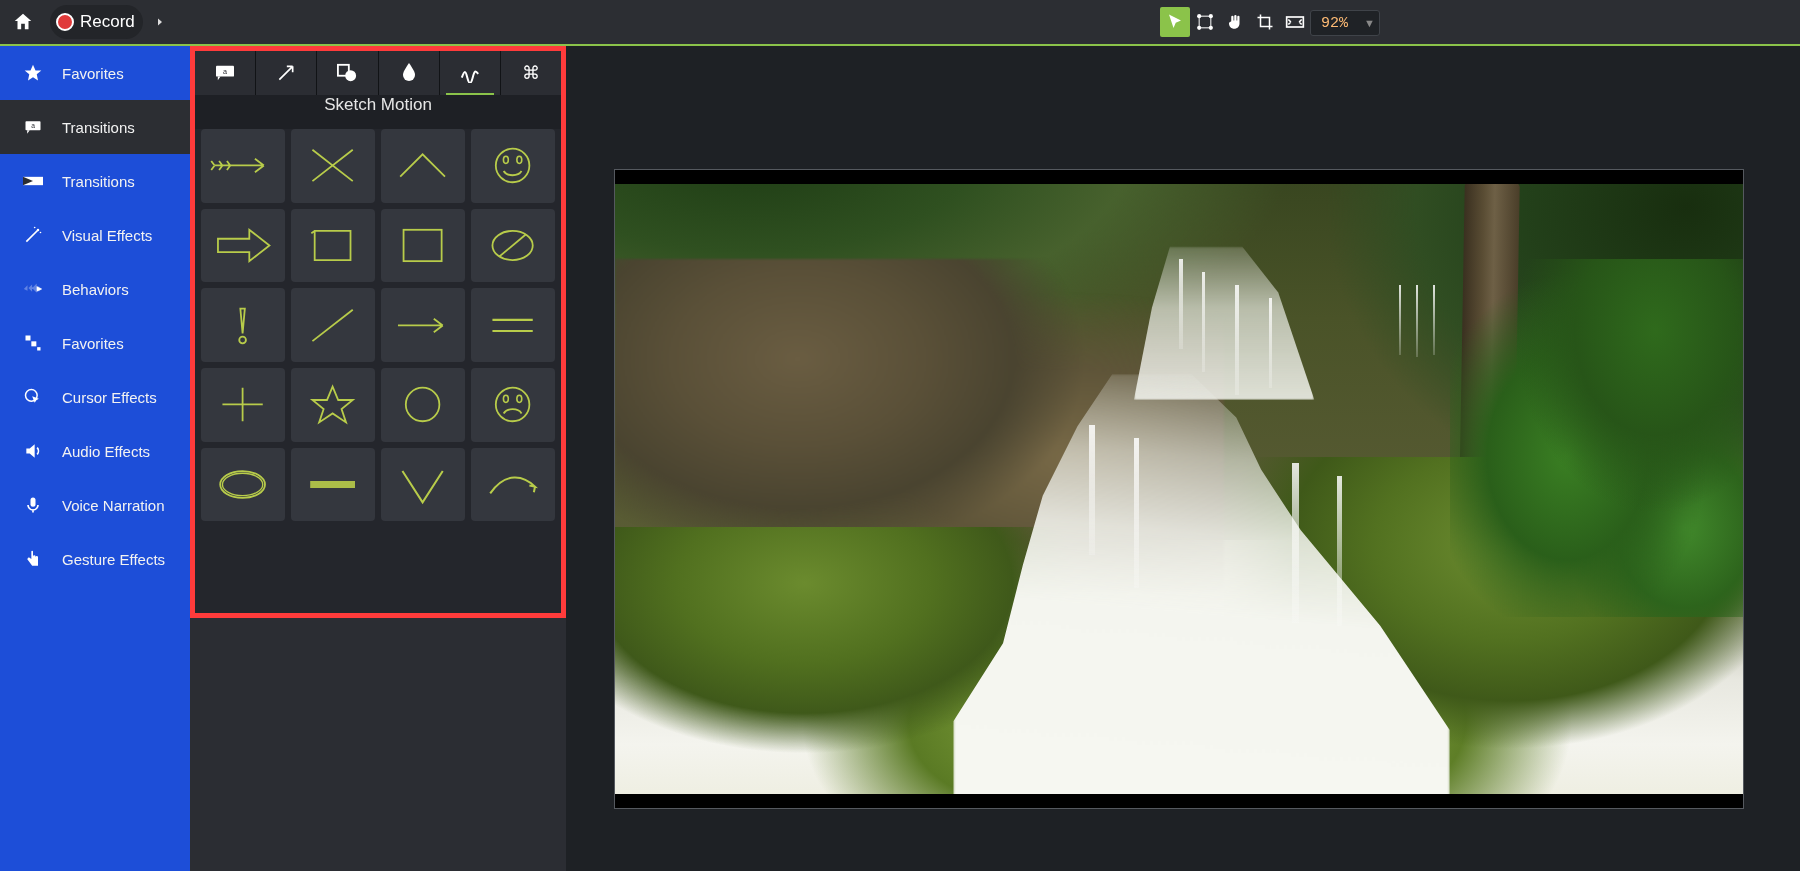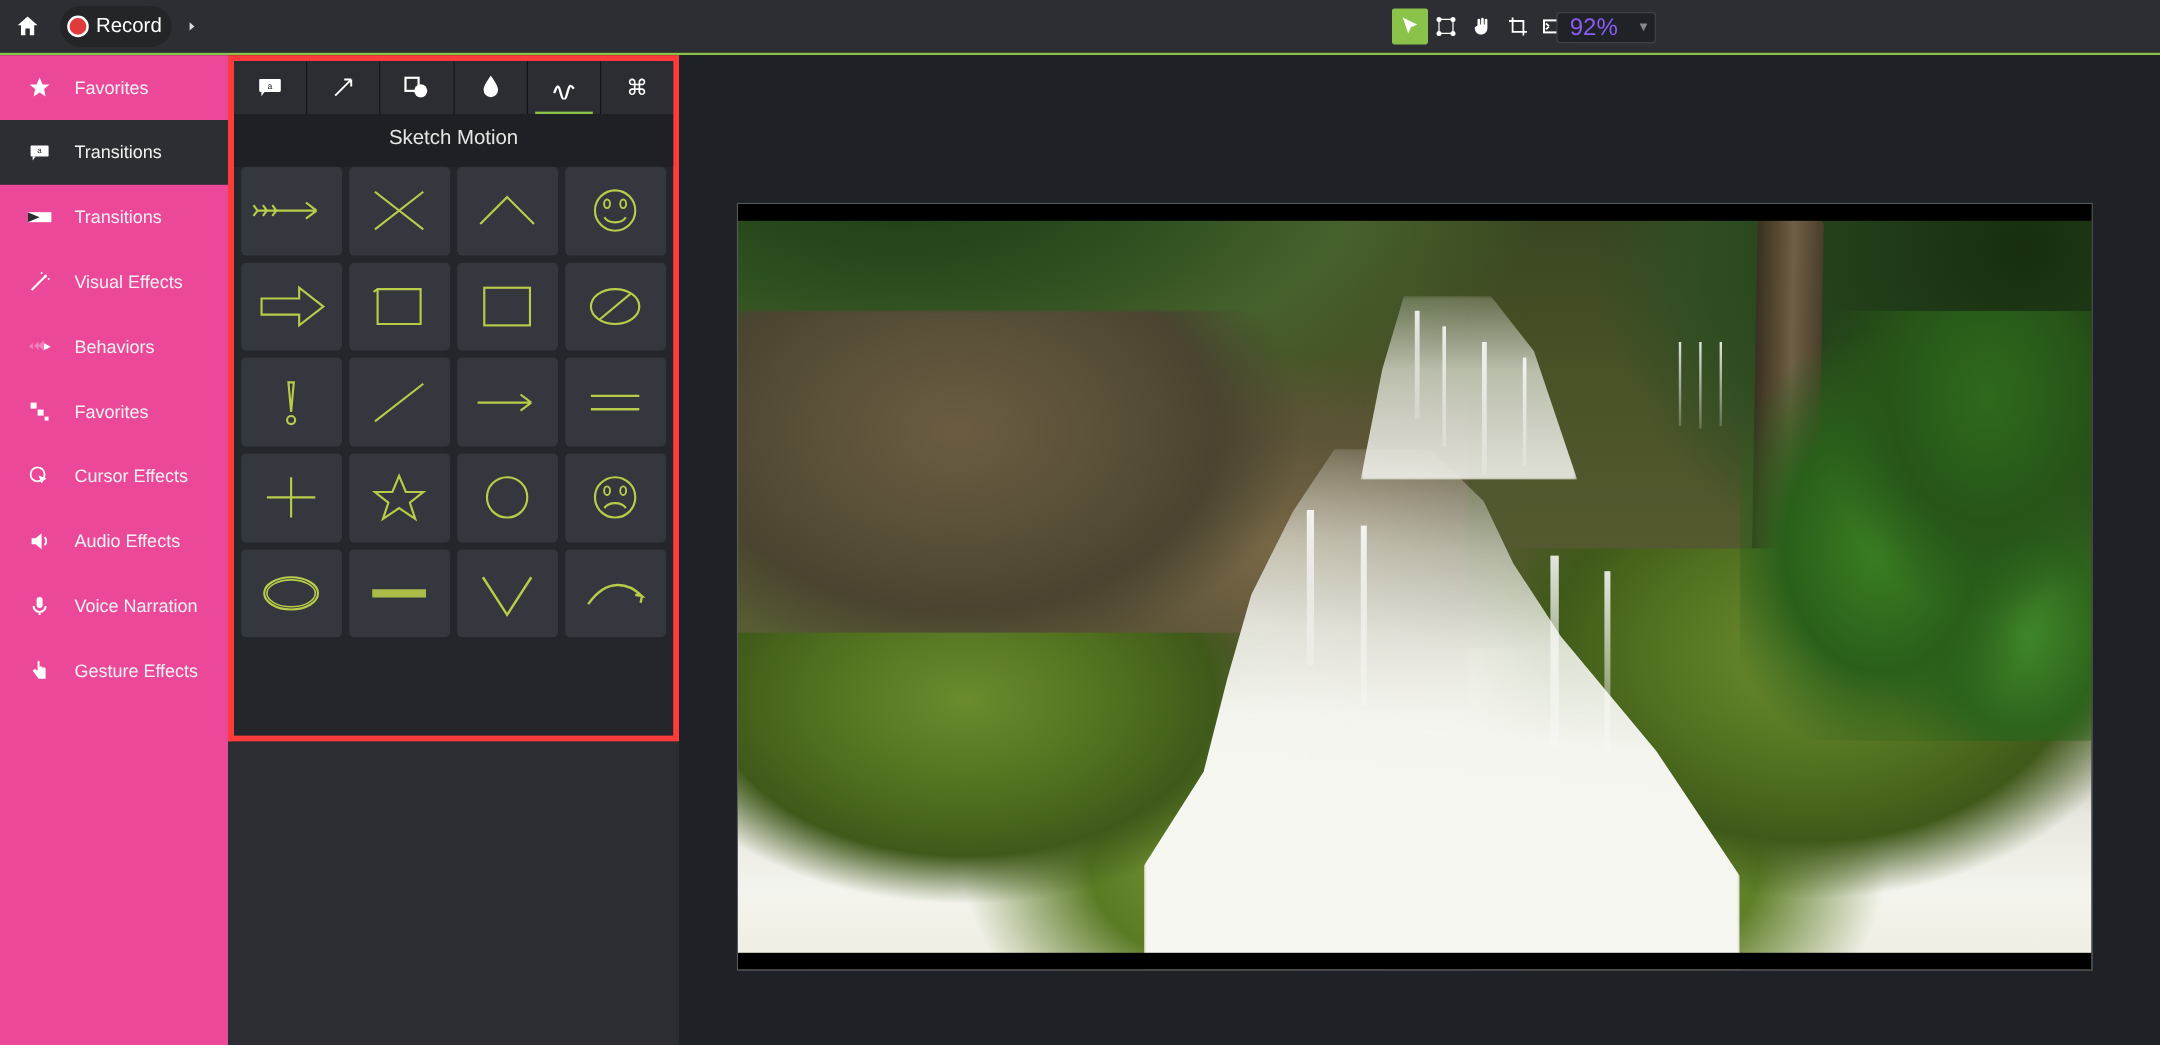--- a/index.html
+++ b/index.html
@@ -71,30 +71,30 @@
     top:10px;
     display:flex;
     align-items:center;
     background:#1f2226;
     border:1px solid #3f4349;
     border-radius:3px;
     height:26px;
     padding:0 4px 0 10px;
     gap:16px;
   }
-  .zoom-text { font-size:20px; color:#8b5cf6; }
+  .zoom-text { font-size:15px; color:#fdba74;font-family:Liberation Mono, monospace; }
   .zoom-caret { color:#888; font-size:11px; }
 
   
   .sidebar {
     position:absolute;
     top:46px; left:0;
     width:194px;
     height:825px;
-    background:#ec4899;
+    background:#1d4ed8;
   }
   .sb-item {
     height:54px;
     display:flex;
     align-items:center;
     padding-left:22px;
     gap:18px;
     font-size:15px;
     color:#f2f2f2;
     cursor:pointer;
@@ -129,21 +129,21 @@
     position:absolute;
     left:10%; right:10%; bottom:0;
     height:2px;
     background:#8bc34a;
   }
   .anno-title {
     text-align:center;
     font-size:17px;
     font-weight:500;
     color:#e6e6e6;
-    padding:10px 0 14px;
+    padding:0 0 14px;
     background:#1e2025;
   }
   .sketch-grid {
     display:grid;
     grid-template-columns:repeat(4, 1fr);
     gap:6px;
     padding:0 6px;
   }
   .sk-cell {
     background:#34373e;

